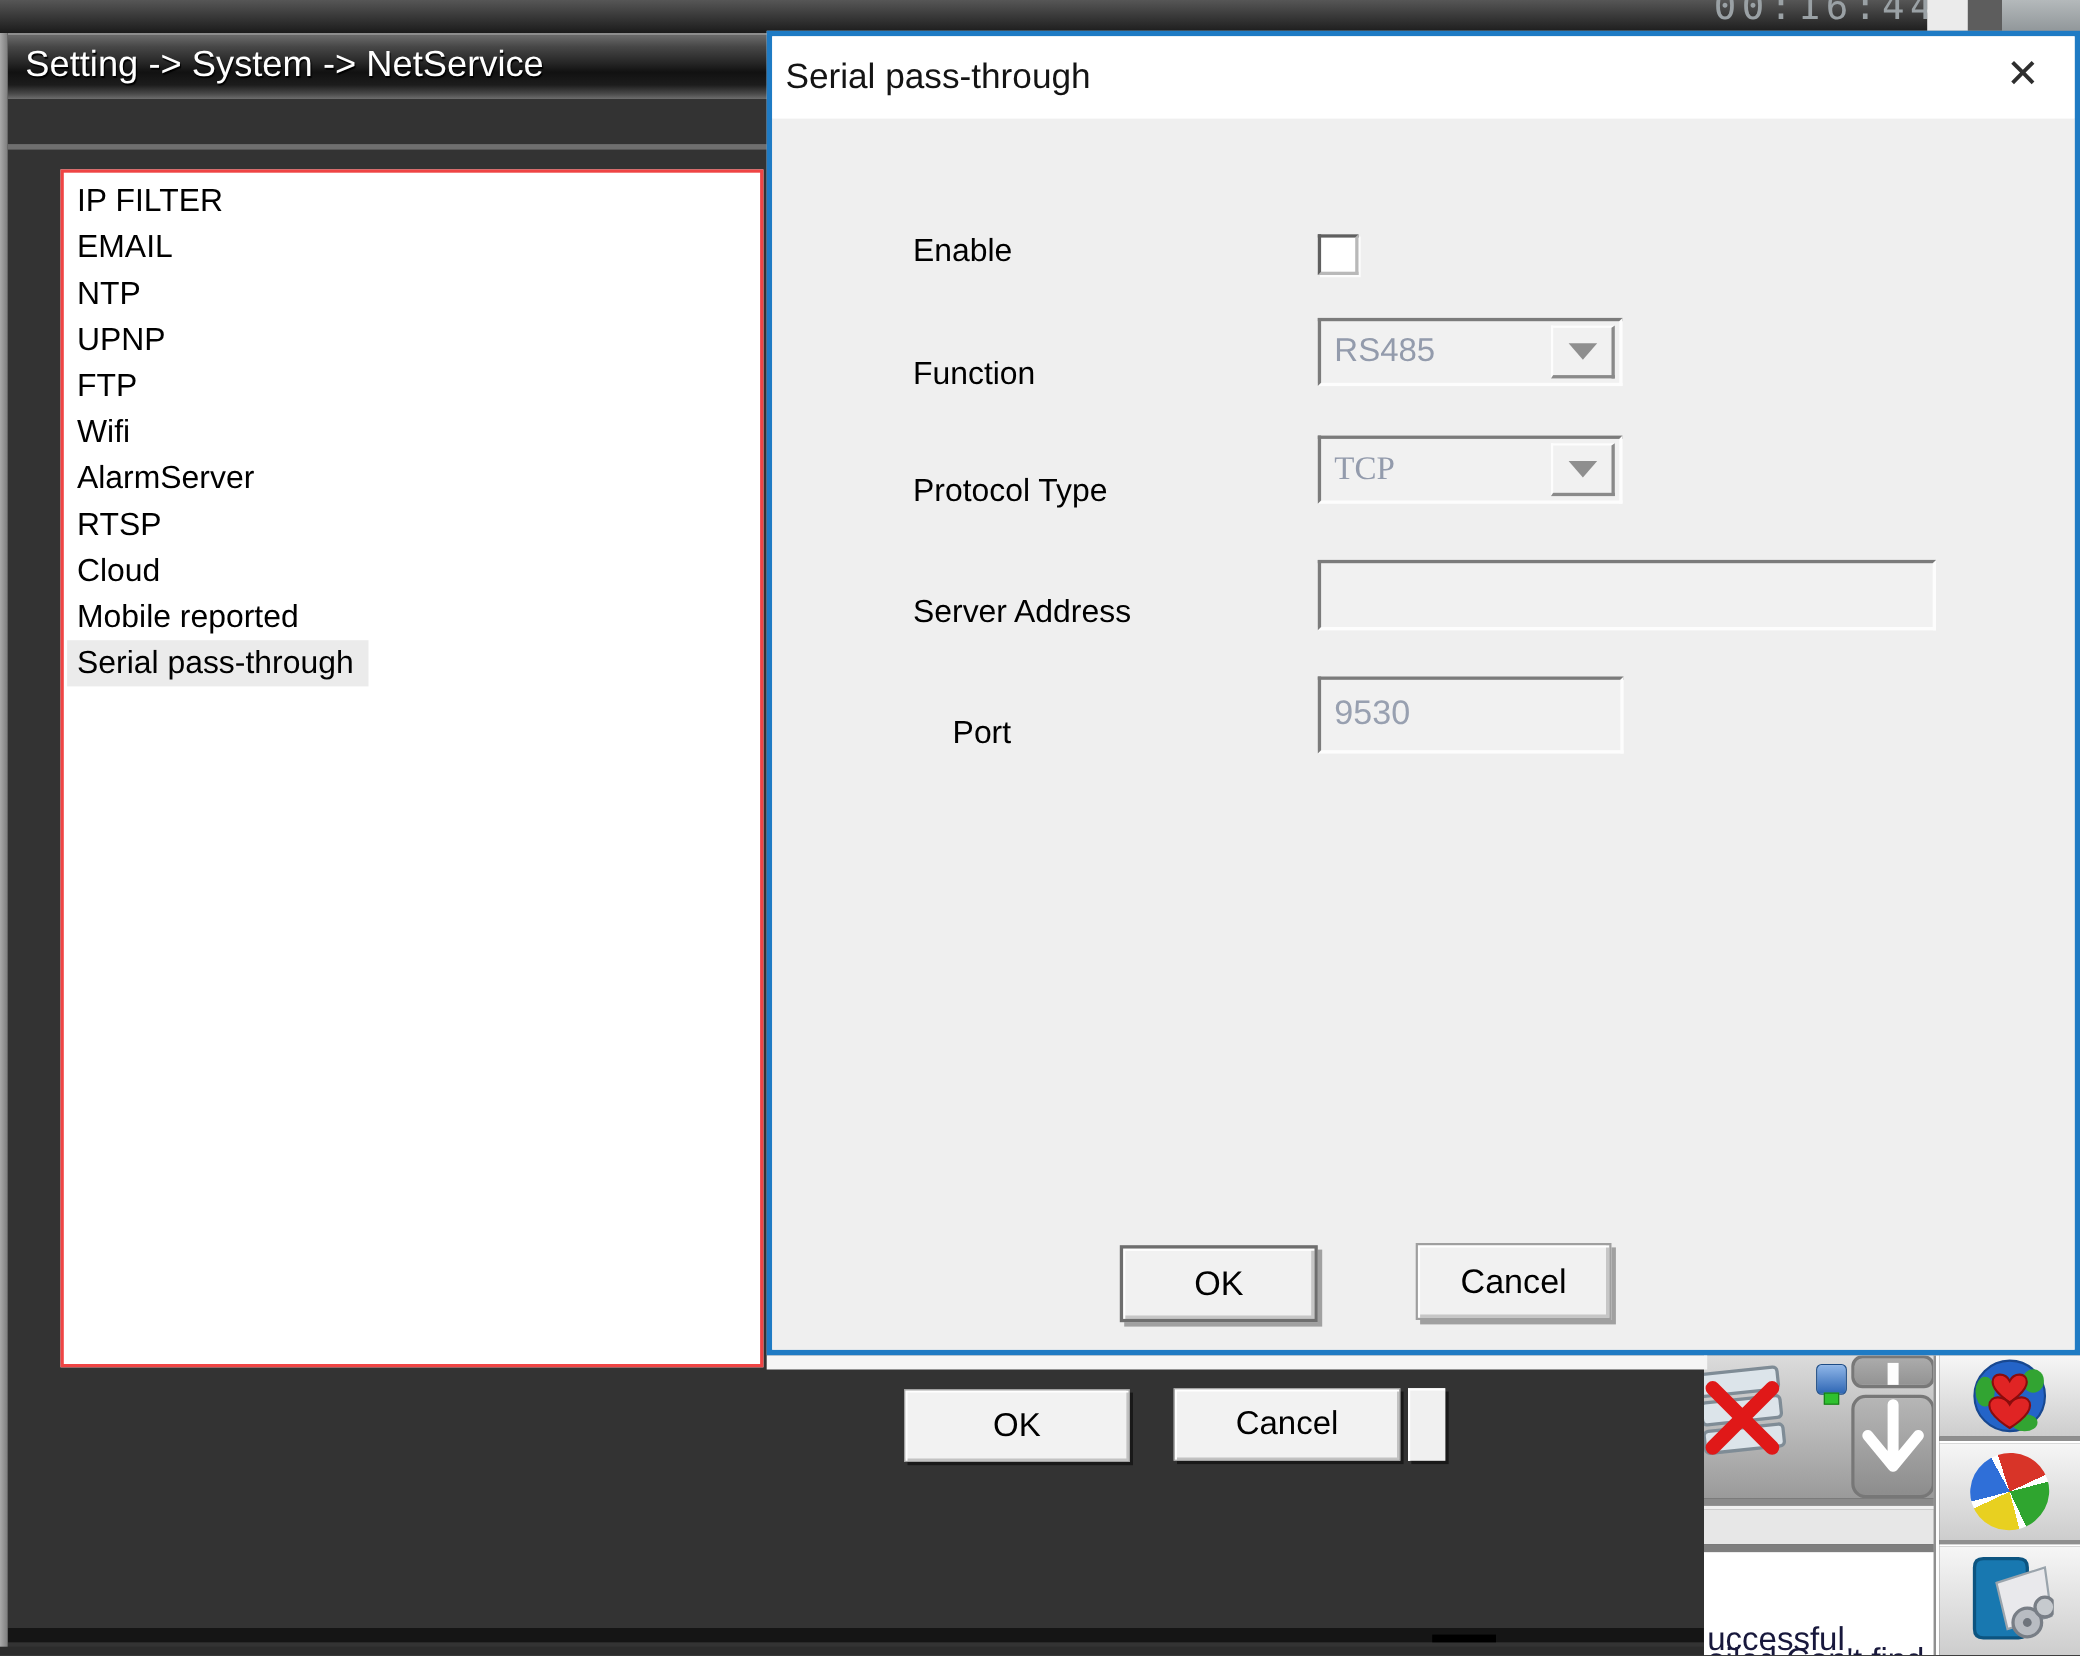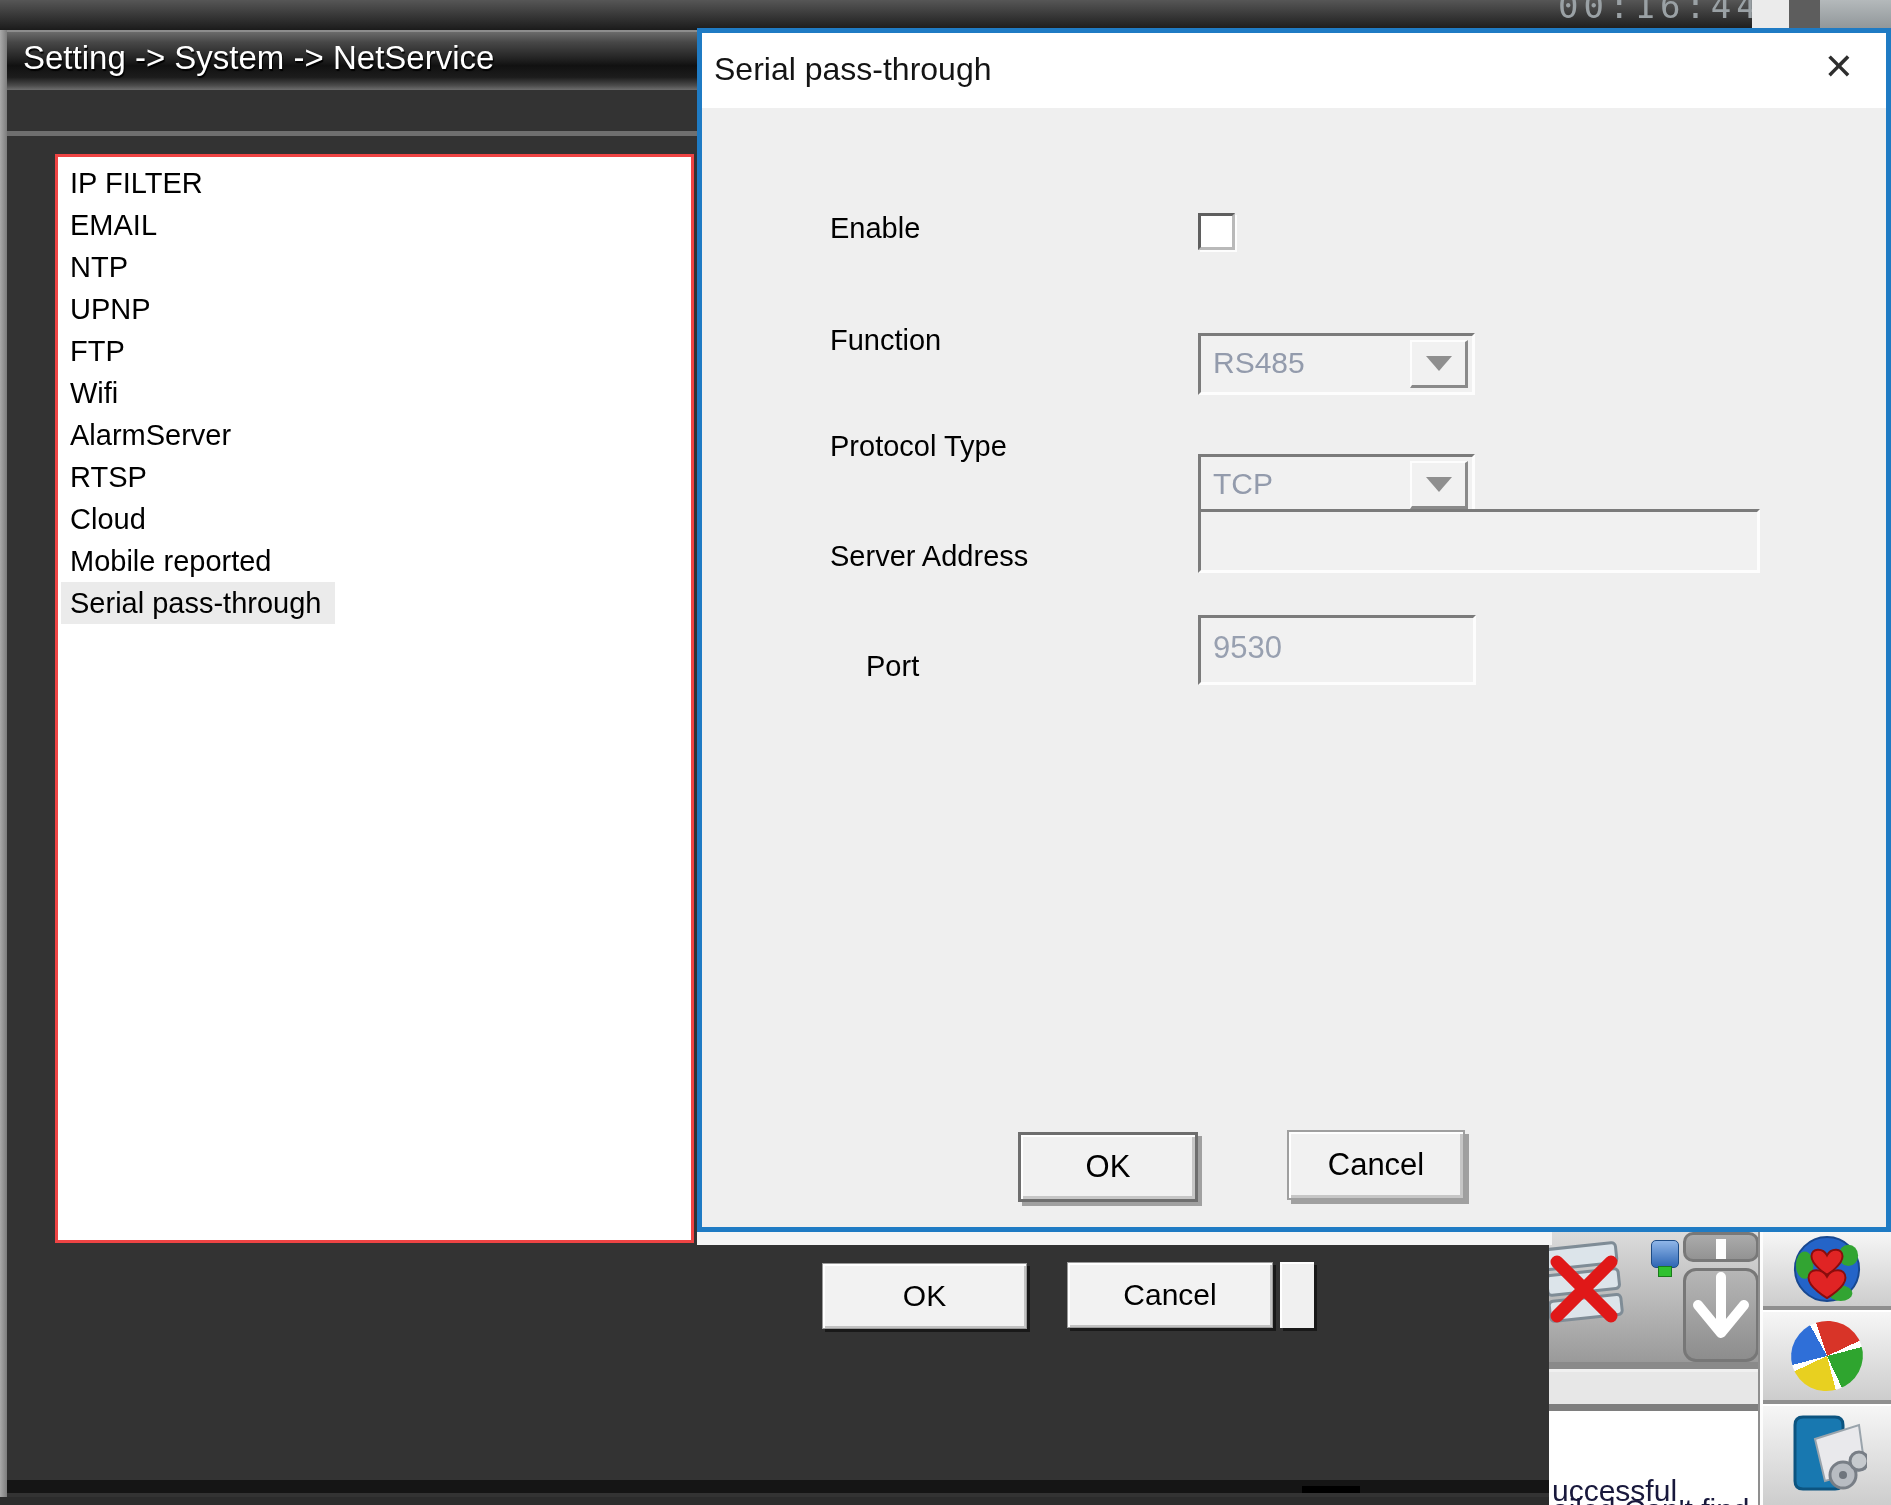--- a/index.html
+++ b/index.html
@@ -82,21 +82,21 @@
   .dlg-close{position:absolute;right:32px;top:16px;font-size:36px;color:#2e2e2e;line-height:1;cursor:default;}
   .dlg-body{position:absolute;left:0;top:75px;width:1184px;height:1119px;background:#efefef;}
   .flabel{position:absolute;left:128px;height:36px;font-size:29px;color:#000;white-space:nowrap;}
   .checkbox{position:absolute;left:496px;top:105px;width:37px;height:37px;background:#fff;
             border-top:3px solid #5f5f5f;border-left:3px solid #5f5f5f;
             border-bottom:3px solid #b9b9b9;border-right:3px solid #b9b9b9;box-sizing:border-box;
             box-shadow:2px 2px 0 #fdfdfd;}
   .sunken{border-top:3px solid #7b7b7b;border-left:3px solid #7b7b7b;
           border-bottom:3px solid #fdfdfd;border-right:3px solid #fdfdfd;
           background:#f1f1f1;box-sizing:border-box;}
-  .combo{position:absolute;left:496px;width:277px;height:62px;margin-top:44px;}
+  .combo{position:absolute;left:496px;width:277px;height:62px;}
   .combo .val{position:absolute;left:12px;top:10px;font-size:30px;color:#939bac;}
   .combo .arrow-btn{position:absolute;right:4px;top:4px;bottom:4px;width:58px;background:#f1f1f1;
         border-top:2px solid #fdfdfd;border-left:2px solid #fdfdfd;
         border-bottom:3px solid #8a8a8a;border-right:3px solid #8a8a8a;box-sizing:border-box;
         display:flex;align-items:center;justify-content:center;}
   .tri{width:0;height:0;border-left:13px solid transparent;border-right:13px solid transparent;
        border-top:15px solid #8f8f8f;}
   .tinput{position:absolute;left:496px;}
   .tinput .val{position:absolute;left:12px;top:12px;font-size:31px;color:#98a0b0;}
   .dlg-btn{position:absolute;height:70px;background:#f1f1f1;color:#000;font-size:31px;
@@ -215,21 +215,21 @@
 
       <div class="flabel" style="top:216px;">Function</div>
       <div class="combo sunken" style="top:181px;">
         <span class="val">RS485</span>
         <div class="arrow-btn">
           <div class="tri"></div>
         </div>
       </div>
 
       <div class="flabel" style="top:322px;">Protocol Type</div>
-      <div class="combo sunken" style="top:302px;">
+      <div class="combo sunken" style="top:288px;font-family:Liberation Serif, serif;">
         <span class="val">TCP</span>
         <div class="arrow-btn">
           <div class="tri"></div>
         </div>
       </div>
 
       <div class="flabel" style="top:432px;">Server Address</div>
       <div class="tinput sunken" style="top:401px;width:562px;height:64px;">
         <span class="val"></span>
       </div>

